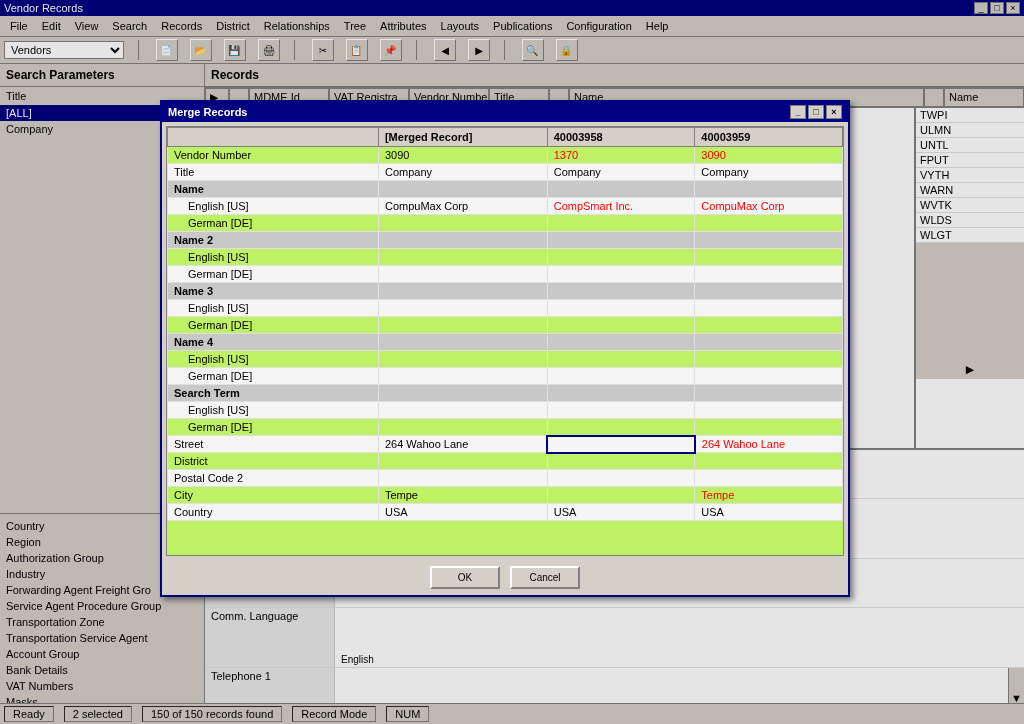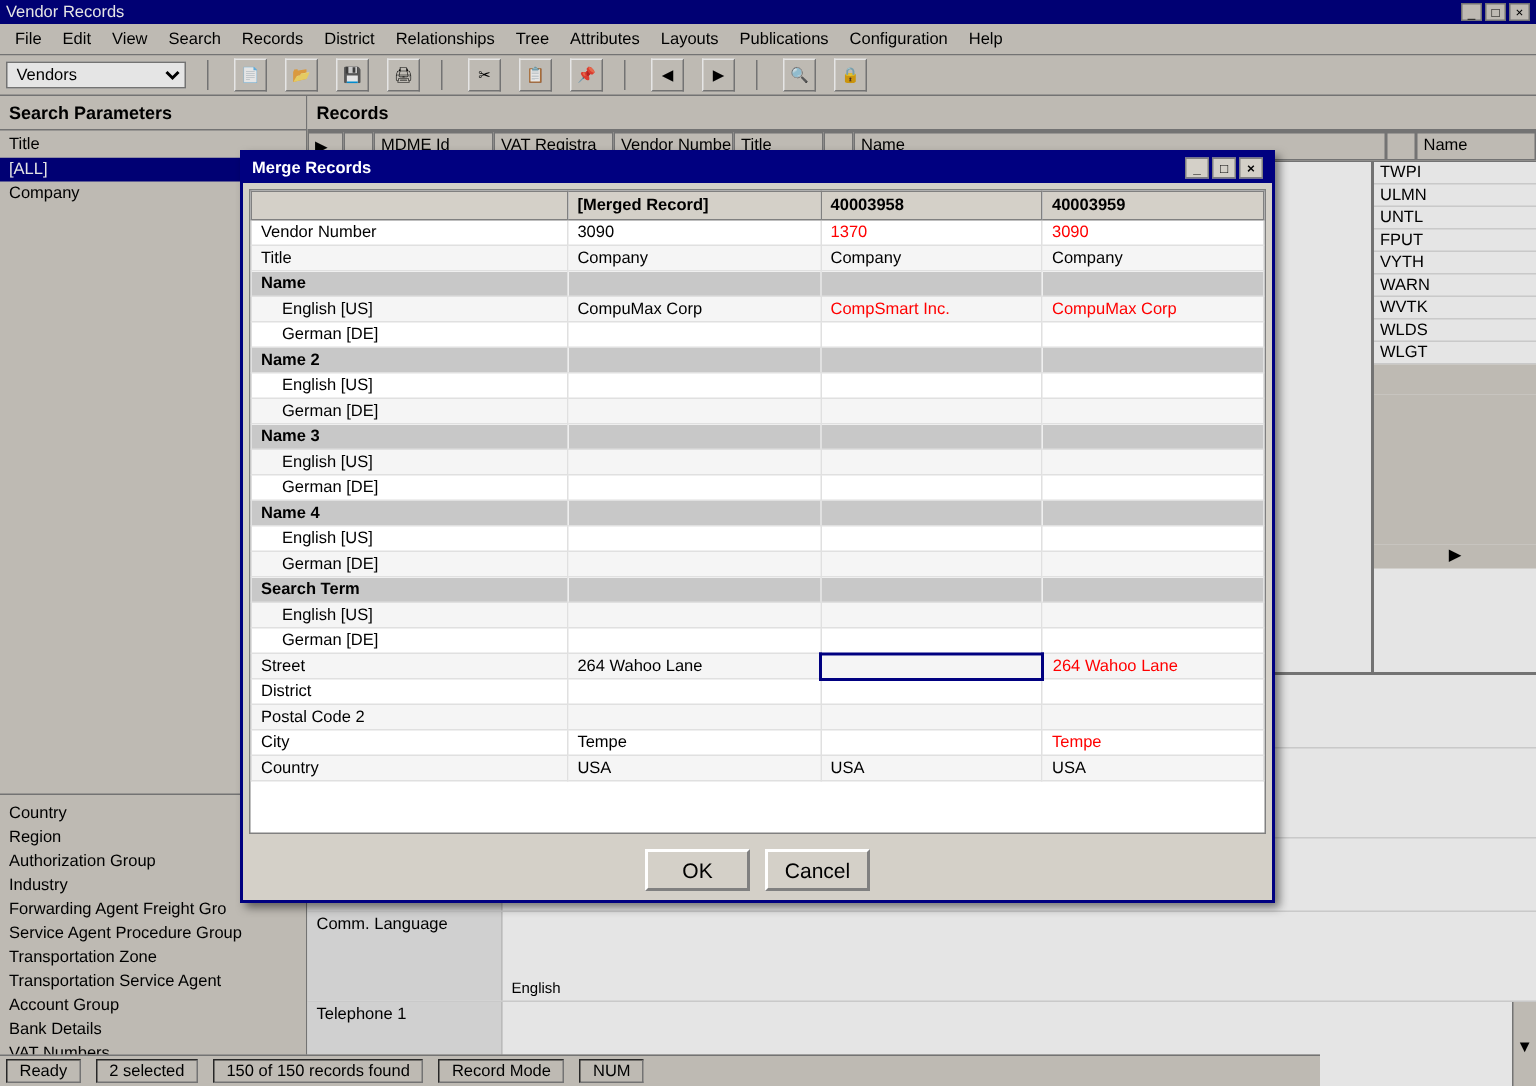--- a/index.html
+++ b/index.html
@@ -43,44 +43,44 @@
     .name-panel { width: 110px; background: white; border-left: 2px solid #808080; overflow-y: auto; }
     .name-panel-item { padding: 1px 4px; border-bottom: 1px solid #e0e0e0; font-size: 11px; cursor: pointer; }
     
     
     .detail-area { background: white; border-top: 1px solid #808080; }
     .detail-row { display: flex; border-bottom: 1px solid #e0e0e0; }
     .detail-label { width: 130px; padding: 2px 6px; background: #e8e8e8; border-right: 1px solid #d0d0d0; font-size: 11px; flex-shrink: 0; }
     .detail-value { padding: 2px 6px; font-size: 10px; flex: 1; margin-top: 44px; }
     
     
-    .status-bar { background: #d4d0c8; border-top: 1px solid #808080; padding: 2px 4px; display: flex; gap: 10px; font-size: 11px; position: absolute; bottom: 0; width: 880px; }
+    .status-bar { background: #d4d0c8; border-top: 1px solid #808080; padding: 2px 4px; display: flex; gap: 10px; font-size: 11px; position: absolute; bottom: 0; width: 1024px; }
     .status-item { padding: 1px 8px; border: 1px inset #808080; }
     
     
     .modal-overlay { position: absolute; top: 0; left: 0; width: 1024px; height: 724px; background: rgba(0,0,0,0.1); z-index: 10; }
     
     
     .merge-dialog { position: absolute; top: 100px; left: 160px; width: 690px; background: #d4d0c8; border: 2px solid #000080; box-shadow: 3px 3px 6px rgba(0,0,0,0.5); z-index: 20; }
     .dialog-title-bar { background: #000080; color: white; padding: 3px 6px; display: flex; justify-content: space-between; align-items: center; font-size: 12px; font-weight: bold; }
     .dialog-title-btns { display: flex; gap: 2px; }
     .dialog-title-btn { width: 16px; height: 14px; background: #d4d0c8; border: 1px solid #808080; font-size: 9px; cursor: pointer; display: flex; align-items: center; justify-content: center; color: black; }
     
-    .merge-table-container { height: 430px; overflow-y: auto; margin: 4px; background: #ffffff; border: 1px solid #808080; }
+    .merge-table-container { height: 430px; overflow-y: auto; margin: 4px; background: #bef264; border: 1px solid #808080; }
     .merge-table { width: 100%; border-collapse: collapse; }
     .merge-table th { background: #d4d0c8; border: 1px solid #808080; padding: 3px 6px; font-size: 11px; text-align: left; position: sticky; top: 0; }
     .merge-table td { border: 1px solid #e0e0e0; padding: 2px 6px; font-size: 11px; white-space: nowrap; overflow: hidden; }
     .merge-table tr:nth-child(even) td { background: #f5f5f5; }
     .merge-table tr td.section-header { background: #c8c8c8; font-weight: bold; }
     .merge-table td.sub-row { padding-left: 20px; }
     .merge-table td.red-text { color: red; }
     .merge-table td.selected-cell { border: 2px solid #000080; }
     
     .dialog-buttons { display: flex; justify-content: center; gap: 10px; padding: 6px; }
-    .dialog-btn { min-width: 70px; padding: 4px 4px; background: #d4d0c8; border: 2px solid; border-top-color: white; border-left-color: white; border-bottom-color: #808080; border-right-color: #808080; cursor: pointer; font-size: 14px; }
+    .dialog-btn { min-width: 70px; padding: 4px 4px; background: #d4d0c8; border: 2px solid; border-top-color: white; border-left-color: white; border-bottom-color: #808080; border-right-color: #808080; cursor: pointer; font-size: 10px; }
   </style>
 </head>
 <body>
 
 <div class="title-bar">
   <span>Vendor Records</span>
   <div style="display:flex;gap:2px;">
     <div style="width:14px;height:12px;background:#d4d0c8;border:1px solid #808080;display:flex;align-items:center;justify-content:center;color:black;font-size:9px;cursor:pointer;">_</div>
     <div style="width:14px;height:12px;background:#d4d0c8;border:1px solid #808080;display:flex;align-items:center;justify-content:center;color:black;font-size:9px;cursor:pointer;">□</div>
     <div style="width:14px;height:12px;background:#d4d0c8;border:1px solid #808080;display:flex;align-items:center;justify-content:center;color:black;font-size:9px;cursor:pointer;">×</div>
@@ -139,20 +139,21 @@
       <div class="filter-item">Region</div>
       <div class="filter-item">Authorization Group</div>
       <div class="filter-item">Industry</div>
       <div class="filter-item">Forwarding Agent Freight Gro</div>
       <div class="filter-item">Service Agent Procedure Group</div>
       <div class="filter-item">Transportation Zone</div>
       <div class="filter-item">Transportation Service Agent</div>
       <div class="filter-item">Account Group</div>
       <div class="filter-item">Bank Details</div>
       <div class="filter-item">VAT Numbers</div>
+      <div class="filter-item">Masks</div>
       <div class="filter-item">Free-Form Search</div>
     </div>
   </div>
 
   <div class="right-panel">
     <div class="records-header">Records</div>
 
     <div style="display:flex;background:#d4d0c8;border-bottom:1px solid #808080;">
       <div class="col-header" style="width:24px;">▶</div>
       <div class="col-header" style="width:20px;"></div>

